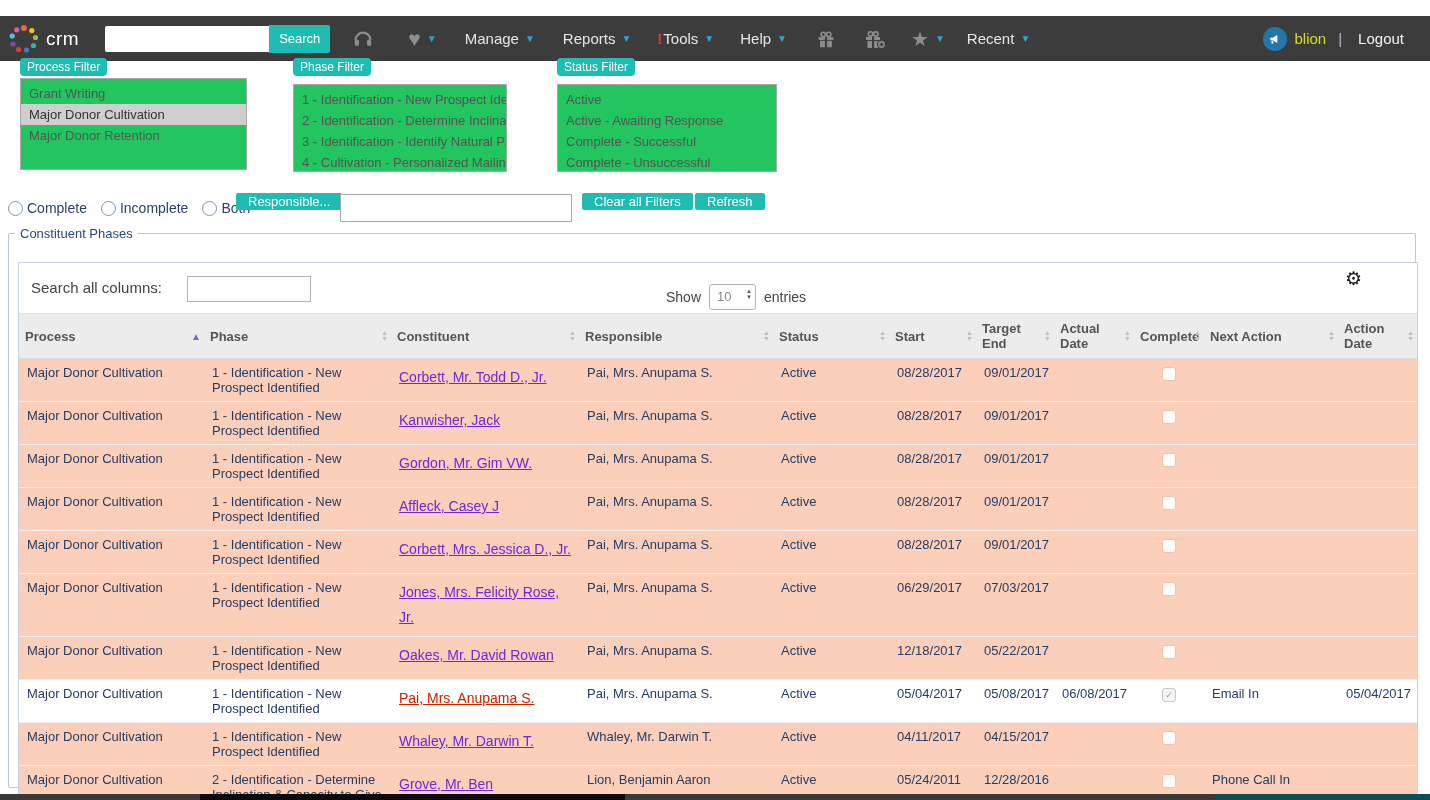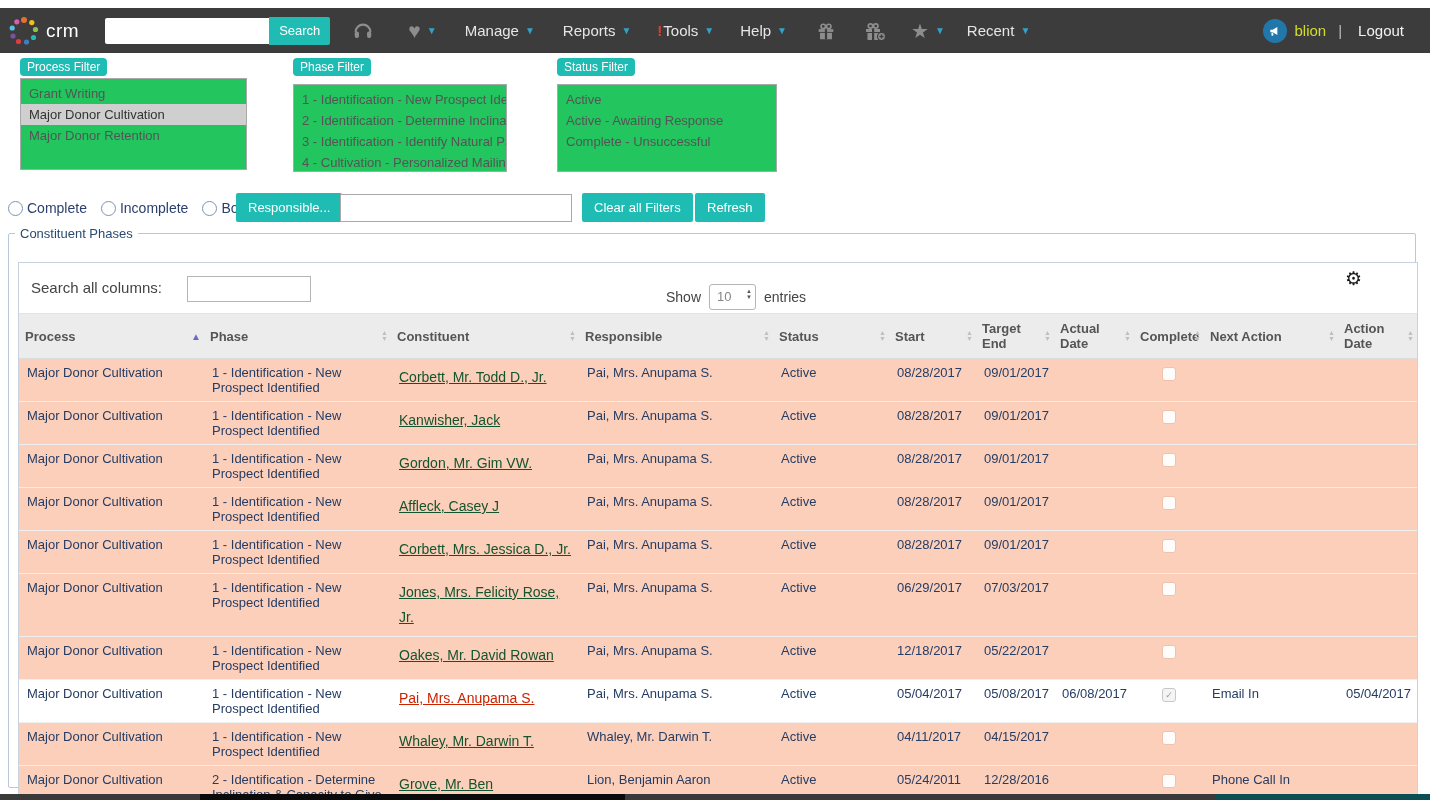--- a/index.html
+++ b/index.html
@@ -1,19 +1,19 @@
 <!DOCTYPE html>
 <html><head>
 <meta charset="utf-8">
 <style>
   html,body{margin:0;padding:0;}
   body{width:1430px;height:800px;position:relative;background:#fff;overflow:hidden;
        font-family:"Liberation Sans",sans-serif;-webkit-font-smoothing:antialiased;}
   
-  .navbar{position:absolute;left:0;top:8px;width:1430px;height:45px;background:#3c3c3c;
+  .navbar{position:absolute;left:0;top:16px;width:1430px;height:45px;background:#3c3c3c;
           display:flex;align-items:center;color:#e6e6e6;font-size:15px;}
   .brand{color:#fff;font-size:19px;margin-left:6px;letter-spacing:.5px;}
   .logo{width:32px;height:32px;margin-left:8px;}
   .nav-search{margin-left:26px;display:flex;align-items:center;}
   .nav-search input{width:152px;height:26px;border:none;border-radius:2px 0 0 2px;padding:0 6px;font-size:13px;outline:none;}
   .nav-search .btn-search{height:28px;background:#1fbcb4;color:#fff;border:none;border-radius:0 2px 2px 0;
           font-size:13px;padding:0 10px;font-family:inherit;}
   .nav-item{display:flex;align-items:center;white-space:nowrap;cursor:default;}
   .caret{font-size:10px;color:#2fa3c8;margin-left:6px;}
   .gray-ic{color:#8d8d8d;}
@@ -25,21 +25,21 @@
   .logout{margin-left:16px;color:#f2f2f2;}
   
   .badge{position:absolute;background:#1fbcb4;color:#fff;font-size:12px;padding:2px 7px;border-radius:4px;}
   .listbox{position:absolute;background:#22c55e;border:1px solid #a9a9a9;overflow:hidden;padding:4px 0;}
   .opt{font-size:13px;color:#555;padding:2px 8px;white-space:nowrap;overflow:hidden;line-height:17px;}
   .opt.sel{background:#cfcfcf;color:#333;}
   .radio-row{position:absolute;left:8px;top:196px;display:flex;align-items:center;height:24px;}
   .radio-item{display:flex;align-items:center;margin-right:14px;color:#2b3f6e;font-size:14px;}
   .radio-circle{width:13px;height:13px;border:1px solid #7e93b8;border-radius:50%;margin-right:4px;background:#fff;}
   .tbtn{position:absolute;background:#1fbcb4;color:#fff;border:none;border-radius:2px;font-size:13px;
-        padding:7px 12px;font-family:inherit;}
+        padding:1px 12px;font-family:inherit;}
   .free-input{position:absolute;left:340px;top:194px;width:226px;height:24px;border:1px solid #a9a9a9;outline:none;}
   
   fieldset.panel{position:absolute;left:8px;top:226px;width:1406px;height:560px;border:1px solid #b9c7d8;
         border-radius:2px;margin:0;padding:0;}
   fieldset.panel legend{font-size:13px;color:#2a4a73;margin-left:6px;padding:0 5px;}
   
   .tbl-wrap{position:absolute;left:18px;top:262px;width:1398px;background:#fff;border:1px solid #c9d3e0;}
   .controls{position:relative;height:50px;}
   .search-label{position:absolute;left:12px;top:16px;font-size:15px;color:#444;}
   .search-cols{position:absolute;left:168px;top:13px;width:118px;height:22px;border:1px solid #b5b5b5;outline:none;}
@@ -52,21 +52,21 @@
   table.grid th{background:#ececec;color:#555;text-align:left;font-weight:bold;font-size:13px;
         padding:7px 6px;position:relative;border-bottom:1px solid #dcdcdc;border-top:1px solid #e3e3e3;line-height:15px;}
   th .sort{position:absolute;right:3px;top:50%;transform:translateY(-50%);}
   th .sort.asc{color:#6b68c8;font-size:10px;}
   th .sort.both{color:#c0c0c0;font-size:7px;line-height:6px;text-align:center;}
   table.grid td{padding:6px 8px;vertical-align:top;color:#253c63;line-height:15px;border-bottom:1px solid #efefef;}
   tbody tr{background:#fccfbb;}
   tbody tr.hl{background:#fff;}
   td.date{white-space:nowrap;}
   td.center{text-align:center;}
-  .clink{color:#14532d;text-decoration:underline;font-size:14px;line-height:25px;cursor:pointer;}
+  .clink{color:#6d28d9;text-decoration:underline;font-size:14px;line-height:25px;cursor:pointer;}
   .clink.red{color:#cc2200;}
   .cb{display:inline-block;width:12px;height:12px;border:1px solid #f0c2ab;border-radius:3px;background:#fffdfc;
       font-size:9px;line-height:12px;color:#999;text-align:center;vertical-align:middle;}
   .cb.checked{background:#f4f4f4;border-color:#c8c8c8;}
   
   .bottom-strip{position:absolute;left:0;top:794px;width:1430px;height:6px;background:#3a3a3a;}
   .seg-black{position:absolute;left:200px;top:0;width:425px;height:6px;background:#0b0b0b;}
   .seg-teal{position:absolute;left:1215px;top:0;width:215px;height:6px;background:#0d4e54;}
 </style>
 </head>
@@ -164,20 +164,21 @@
     <div class="opt">1 - Identification - New Prospect Identifi</div>
     <div class="opt">2 - Identification - Determine Inclination</div>
     <div class="opt">3 - Identification - Identify Natural Partn</div>
     <div class="opt">4 - Cultivation - Personalized Mailing</div>
   </div>
 
 <span class="badge" style="left:557px;top:58px">Status Filter</span>
 <div class="listbox" id="status-list" style="left:557px;top:84px;width:218px;height:78px">
     <div class="opt">Active</div>
     <div class="opt">Active - Awaiting Response</div>
+    <div class="opt">Complete - Successful</div>
     <div class="opt">Complete - Unsuccessful</div>
   </div>
 
 <div class="radio-row" id="radio-group">
     <label class="radio-item">
       <span class="radio-circle"></span>
       <span>Complete</span>
     </label>
     <label class="radio-item">
       <span class="radio-circle"></span>

